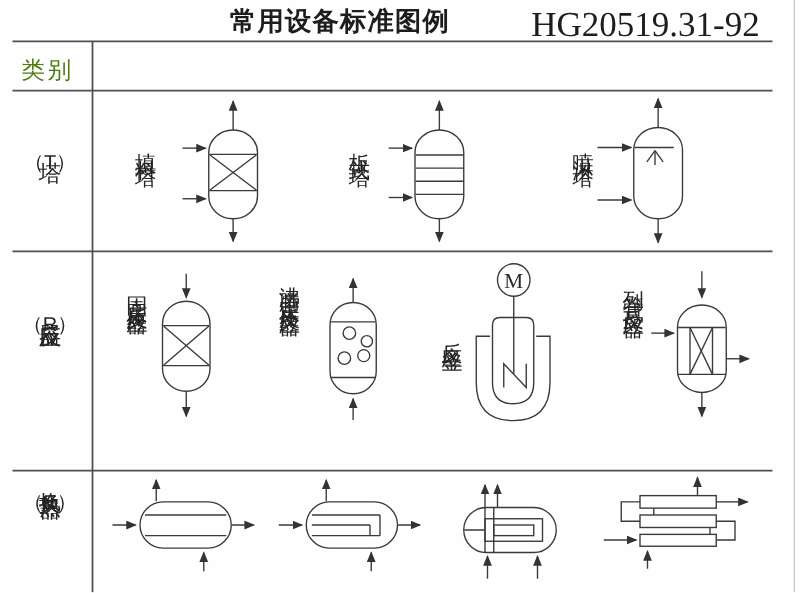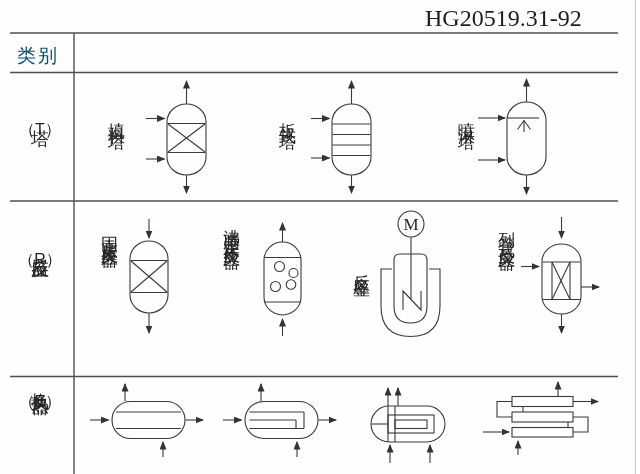--- a/index.html
+++ b/index.html
@@ -3,22 +3,22 @@
 <meta charset="utf-8">
 <style>
   html,body{margin:0;padding:0;background:#ffffff;}
   #stage{
     position:relative;width:640px;height:474px;background:#fefefe;
     font-family:"Liberation Sans",sans-serif;color:#222;overflow:hidden;
   }
   #artwork{position:absolute;left:0;top:0;}
   .abs{position:absolute;}
   .title-cn{font-size:21px;font-weight:bold;letter-spacing:1px;color:#1d1d1d;white-space:nowrap;}
-  .title-code{font-size:24px;font-family:"Liberation Serif",serif;color:#1d1d1d;white-space:nowrap;}
-  .hdr{font-size:19px;color:#0c4a6e;white-space:nowrap;}
+  .title-code{font-size:28px;font-family:"Liberation Serif",serif;color:#1d1d1d;white-space:nowrap;}
+  .hdr{font-size:19px;color:#4d7c0f;white-space:nowrap;}
   .vtext{
     position:absolute;writing-mode:vertical-rl;text-orientation:upright;
     line-height:1;white-space:nowrap;color:#242424;font-size:17px;width:18px;text-align:left;
   }
   .cat{position:absolute;display:flex;flex-direction:column;align-items:center;color:#242424;}
   .cat .vname{position:static;writing-mode:vertical-rl;text-orientation:upright;line-height:1;font-size:18px;}
   .cat .code{font-size:16px;margin-top:5px;white-space:nowrap;}
 </style>
 </head>
 <body>
@@ -168,20 +168,21 @@
       <polyline points="573,417 588,417 588,432 573,432"></polyline>
       <line x1="523" y1="406.5" x2="523" y2="412"></line>
       <line x1="568" y1="422" x2="568" y2="427.5"></line>
       <line x1="573" y1="401.5" x2="598" y2="401.5" marker-end="url(#ah)"></line>
       <line x1="558" y1="396" x2="558" y2="382" marker-end="url(#ah)"></line>
       <line x1="483" y1="432" x2="509" y2="432" marker-end="url(#ah)"></line>
       <line x1="518" y1="455" x2="518" y2="441" marker-end="url(#ah)"></line>
     </g>
   </svg>
 
+  <div class="abs title-cn" style="left:184px;top:3px;">常用设备标准图例</div>
   <div class="abs title-code" style="left:425px;top:5px;">HG20519.31-92</div>
 
   <div class="abs hdr" style="left:17px;top:43px;letter-spacing:2px;">类别</div>
 
   <div class="cat" style="left:12px;top:115px;width:56px;">
     <span class="vname">塔</span>
     <span class="code">（T）</span>
   </div>
   <div class="cat" style="left:12px;top:245px;width:56px;">
     <span class="vname">反应器</span>

